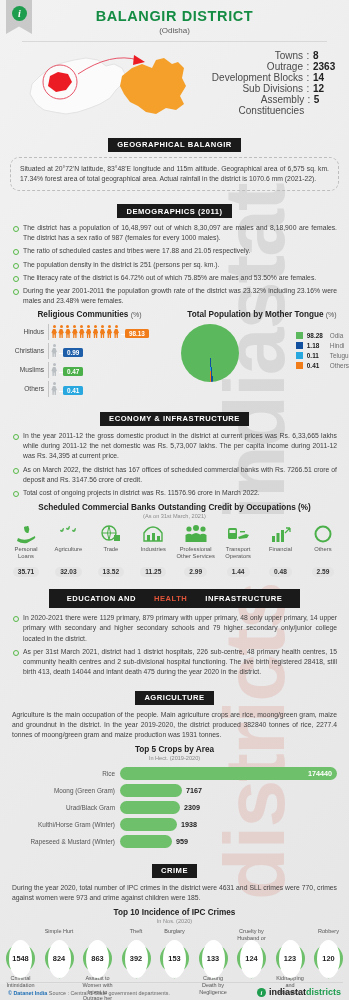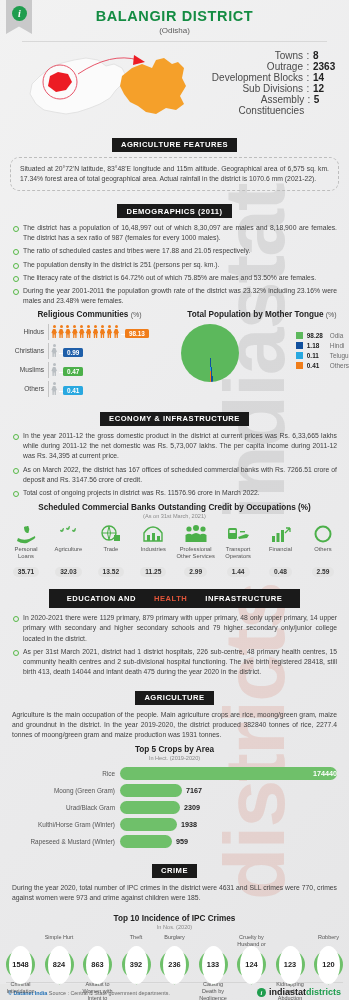--- a/index.html
+++ b/index.html
@@ -126,21 +126,21 @@
             font-weight: bold; color: #333; background: #e4e4e4;
             border-radius: 6px; padding: 1.5px 5px; }
 
   
   .crops { margin: 4px 8px 0 8px; }
   .croprow { display: flex; align-items: center; height: 17px; }
   .croplbl { width: 112px; text-align: right; font-size: 6.4px; color: #555;
              padding-right: 5px; }
   .cropbar { height: 13px; background: #6fc06a; border-radius: 7px;
              display: flex; align-items: center; justify-content: flex-end;
-             color: #fff; font-size: 7.2px; font-weight: bold; }
+             padding-right: 5px; color: #fff; font-size: 7.2px; font-weight: bold; }
   .cropval-out { font-size: 7.2px; font-weight: bold; color: #222;
                  margin-left: 4px; }
 
   
   .crimewrap { position: relative; margin-top: 4px; height: 74px; }
   .crimerow { display: flex; justify-content: space-between; padding: 0 5px; }
   .cc { width: 31px; text-align: center; position: relative; }
   .cabove { height: 16px; font-size: 5.5px; color: #555; line-height: 6.6px; }
   .cbelow { height: 22px; font-size: 5.5px; color: #555; line-height: 6.6px;
             padding-top: 2px; }
@@ -238,21 +238,21 @@
           </div>
         <div class="stat">
             <div class="lbl">Assembly Constituencies</div>
             <div class="colon">:</div>
             <div class="val">5</div>
           </div>
       </div>
     </div>
 
     <div class="sechead">
-      <span>AGRICULTURE FEATURES</span>
+      <span>GEOGRAPHICAL BALANGIR</span>
     </div>
     <div class="geobox">Situated at 20°72'N latitude, 83°48'E longitude and 115m altitude. Geographical area of 6,575 sq. km. 17.34% forest area of total geographical area. Actual rainfall in the district is 1070.6 mm (2021-22).</div>
 
     <div class="sechead">
       <span>DEMOGRAPHICS (2011)</span>
     </div>
     <ul class="bullets">
       <li>The district has a population of 16,48,997 out of which 8,30,097 are males and 8,18,900 are females. The district has a sex ratio of 987 (females for every 1000 males).</li>
       <li>The ratio of scheduled castes and tribes were 17.88 and 21.05 respectively.</li>
       <li>The population density in the district is 251 (persons per sq. km.).</li>
@@ -549,21 +549,21 @@
         <div class="cropbar" style="width:52px"></div>
         <span class="cropval-out">959</span>
       </div>
     </div>
 
     <div class="sechead">
       <span>CRIME</span>
     </div>
     <p class="para">During the year 2020, total number of IPC crimes in the district were 4631 and SLL crimes were 770, crimes against women were 973 and crime against children were 185.</p>
 
-    <div style="margin-top:11px">
+    <div style="margin-top:5px">
       <div class="ctitle">Top 10 Incidence of IPC Crimes</div>
       <div class="csub">In Nos. (2020)</div>
     </div>
 
     <div class="crimewrap">
       <div class="crimerow">
         <div class="cc">
           <div class="cabove"></div>
           <div class="circle">
             <div class="inner">1548</div>
@@ -587,21 +587,21 @@
         <div class="cc">
           <div class="cabove">Theft</div>
           <div class="circle">
             <div class="inner">392</div>
           </div>
           <div class="cbelow"></div>
         </div>
         <div class="cc">
           <div class="cabove">Burglary</div>
           <div class="circle">
-            <div class="inner">236</div>
+            <div class="inner">153</div>
           </div>
           <div class="cbelow"></div>
         </div>
         <div class="cc">
           <div class="cabove"></div>
           <div class="circle">
             <div class="inner">133</div>
           </div>
           <div class="cbelow">Causing Death by Negligence</div>
         </div>

